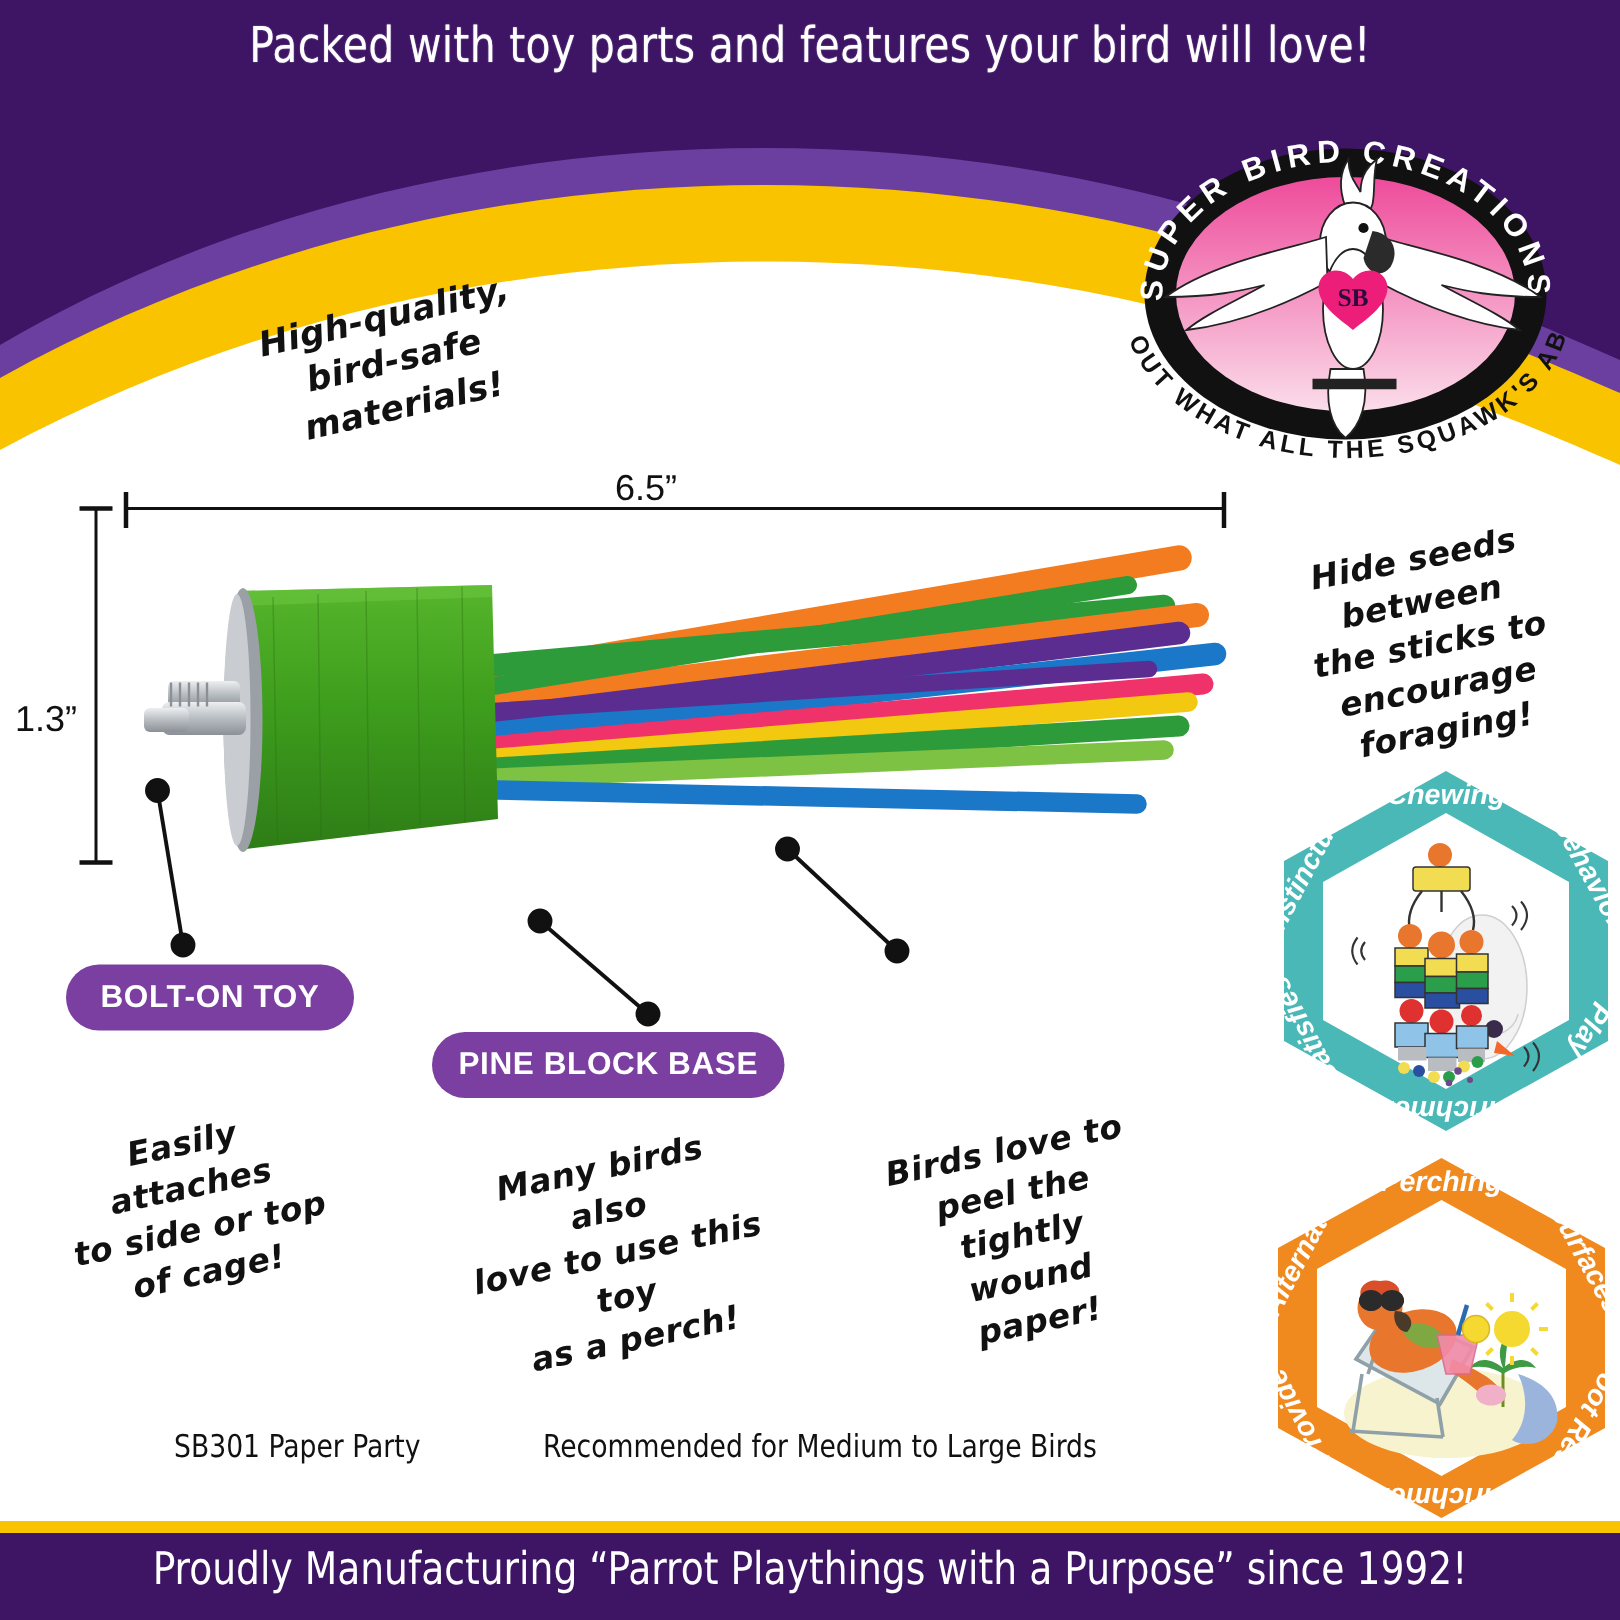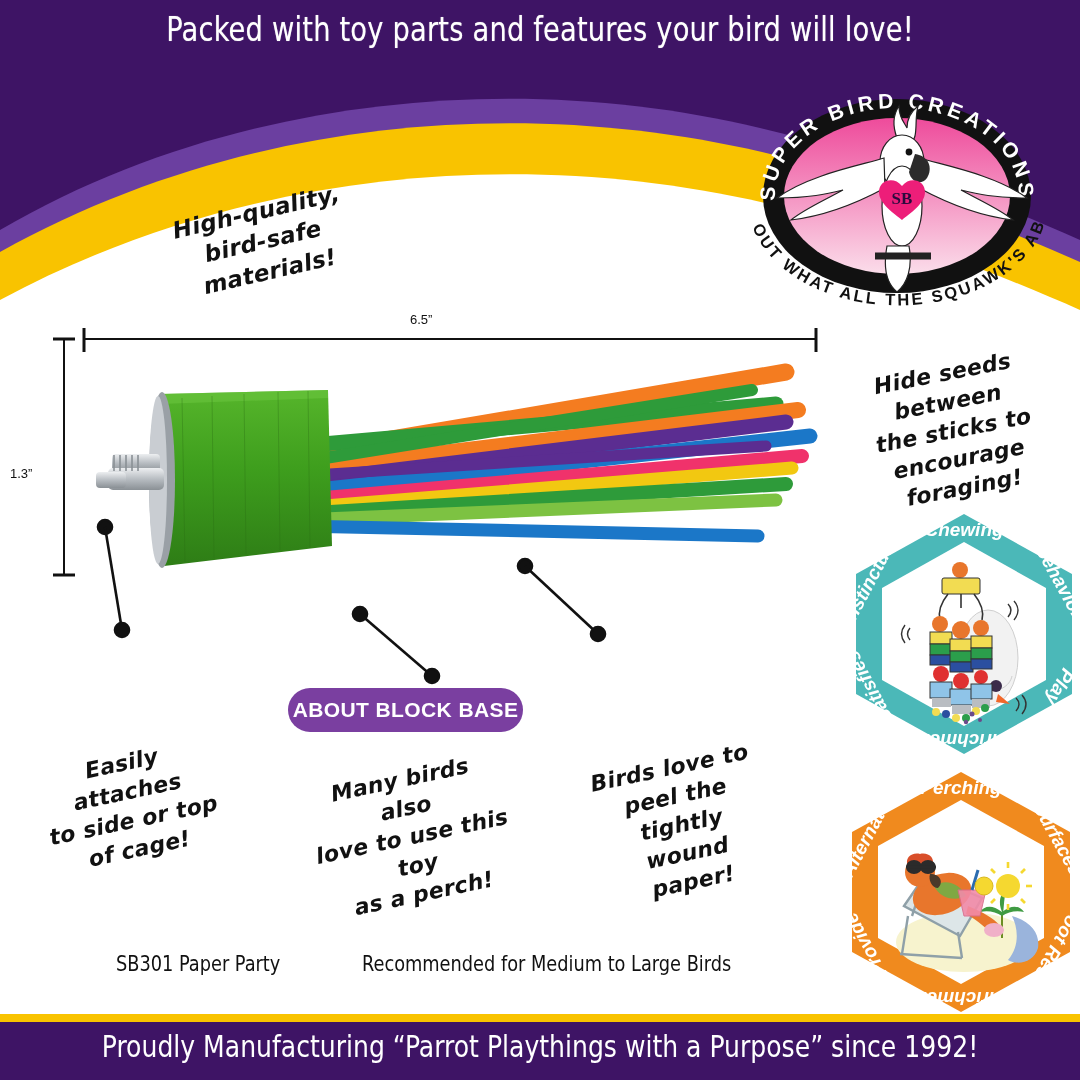--- a/index.html
+++ b/index.html
@@ -35,21 +35,21 @@
   .hand{
     position:absolute;color:#111;font-style:italic;font-weight:700;
     font-family:"DejaVu Sans","Liberation Sans",sans-serif;
     line-height:1.32;white-space:pre-line;letter-spacing:.3px;
   }
 
   
   .product{position:absolute;left:86px;top:350px;width:760px;height:250px;}
 
   
-  .dim-text{position:absolute;color:#111;font-size:13px;
+  .dim-text{position:absolute;color:#111;font-size:24px;
             font-family:"Liberation Sans",sans-serif;}
 
   
   .pill{
     position:absolute;background:#7A3FA0;border-radius:24px;color:#fff;
     font-weight:700;font-size:21px;letter-spacing:.4px;
     display:flex;align-items:center;justify-content:center;
     height:44px;font-family:"Liberation Sans",sans-serif;
   }
 
@@ -218,22 +218,25 @@
         <circle cx="122" cy="630" r="7"></circle>
       <circle cx="360" cy="614" r="7"></circle>
         <line x1="360" y1="614" x2="432" y2="676"></line>
         <circle cx="432" cy="676" r="7"></circle>
       <circle cx="525" cy="566" r="7"></circle>
         <line x1="525" y1="566" x2="598" y2="634"></line>
         <circle cx="598" cy="634" r="7"></circle>
     </g>
   </svg>
 
+  <div class="pill" style="left:44px;top:643px;width:192px;">
+    <span>BOLT-ON TOY</span>
+  </div>
   <div class="pill" style="left:288px;top:688px;width:235px;">
-    <span>ABOUT BLOCK BASE</span>
+    <span>PINE BLOCK BASE</span>
   </div>
 
   <div class="hexblock" style="left:848px;top:508px;width:232px;height:250px;">
     <svg viewBox="0 0 232 250" width="232" height="250">
       <defs>
         <path id="hx1Top" d="M 62,28 L 170,28" fill="none"></path>
         <path id="hx1UR" d="M 186,40 L 226,112" fill="none"></path>
         <path id="hx1LR" d="M 226,140 L 186,212" fill="none"></path>
         <path id="hx1Bot" d="M 170,226 L 62,226" fill="none"></path>
         <path id="hx1LL" d="M 46,212 L 8,140" fill="none"></path>

